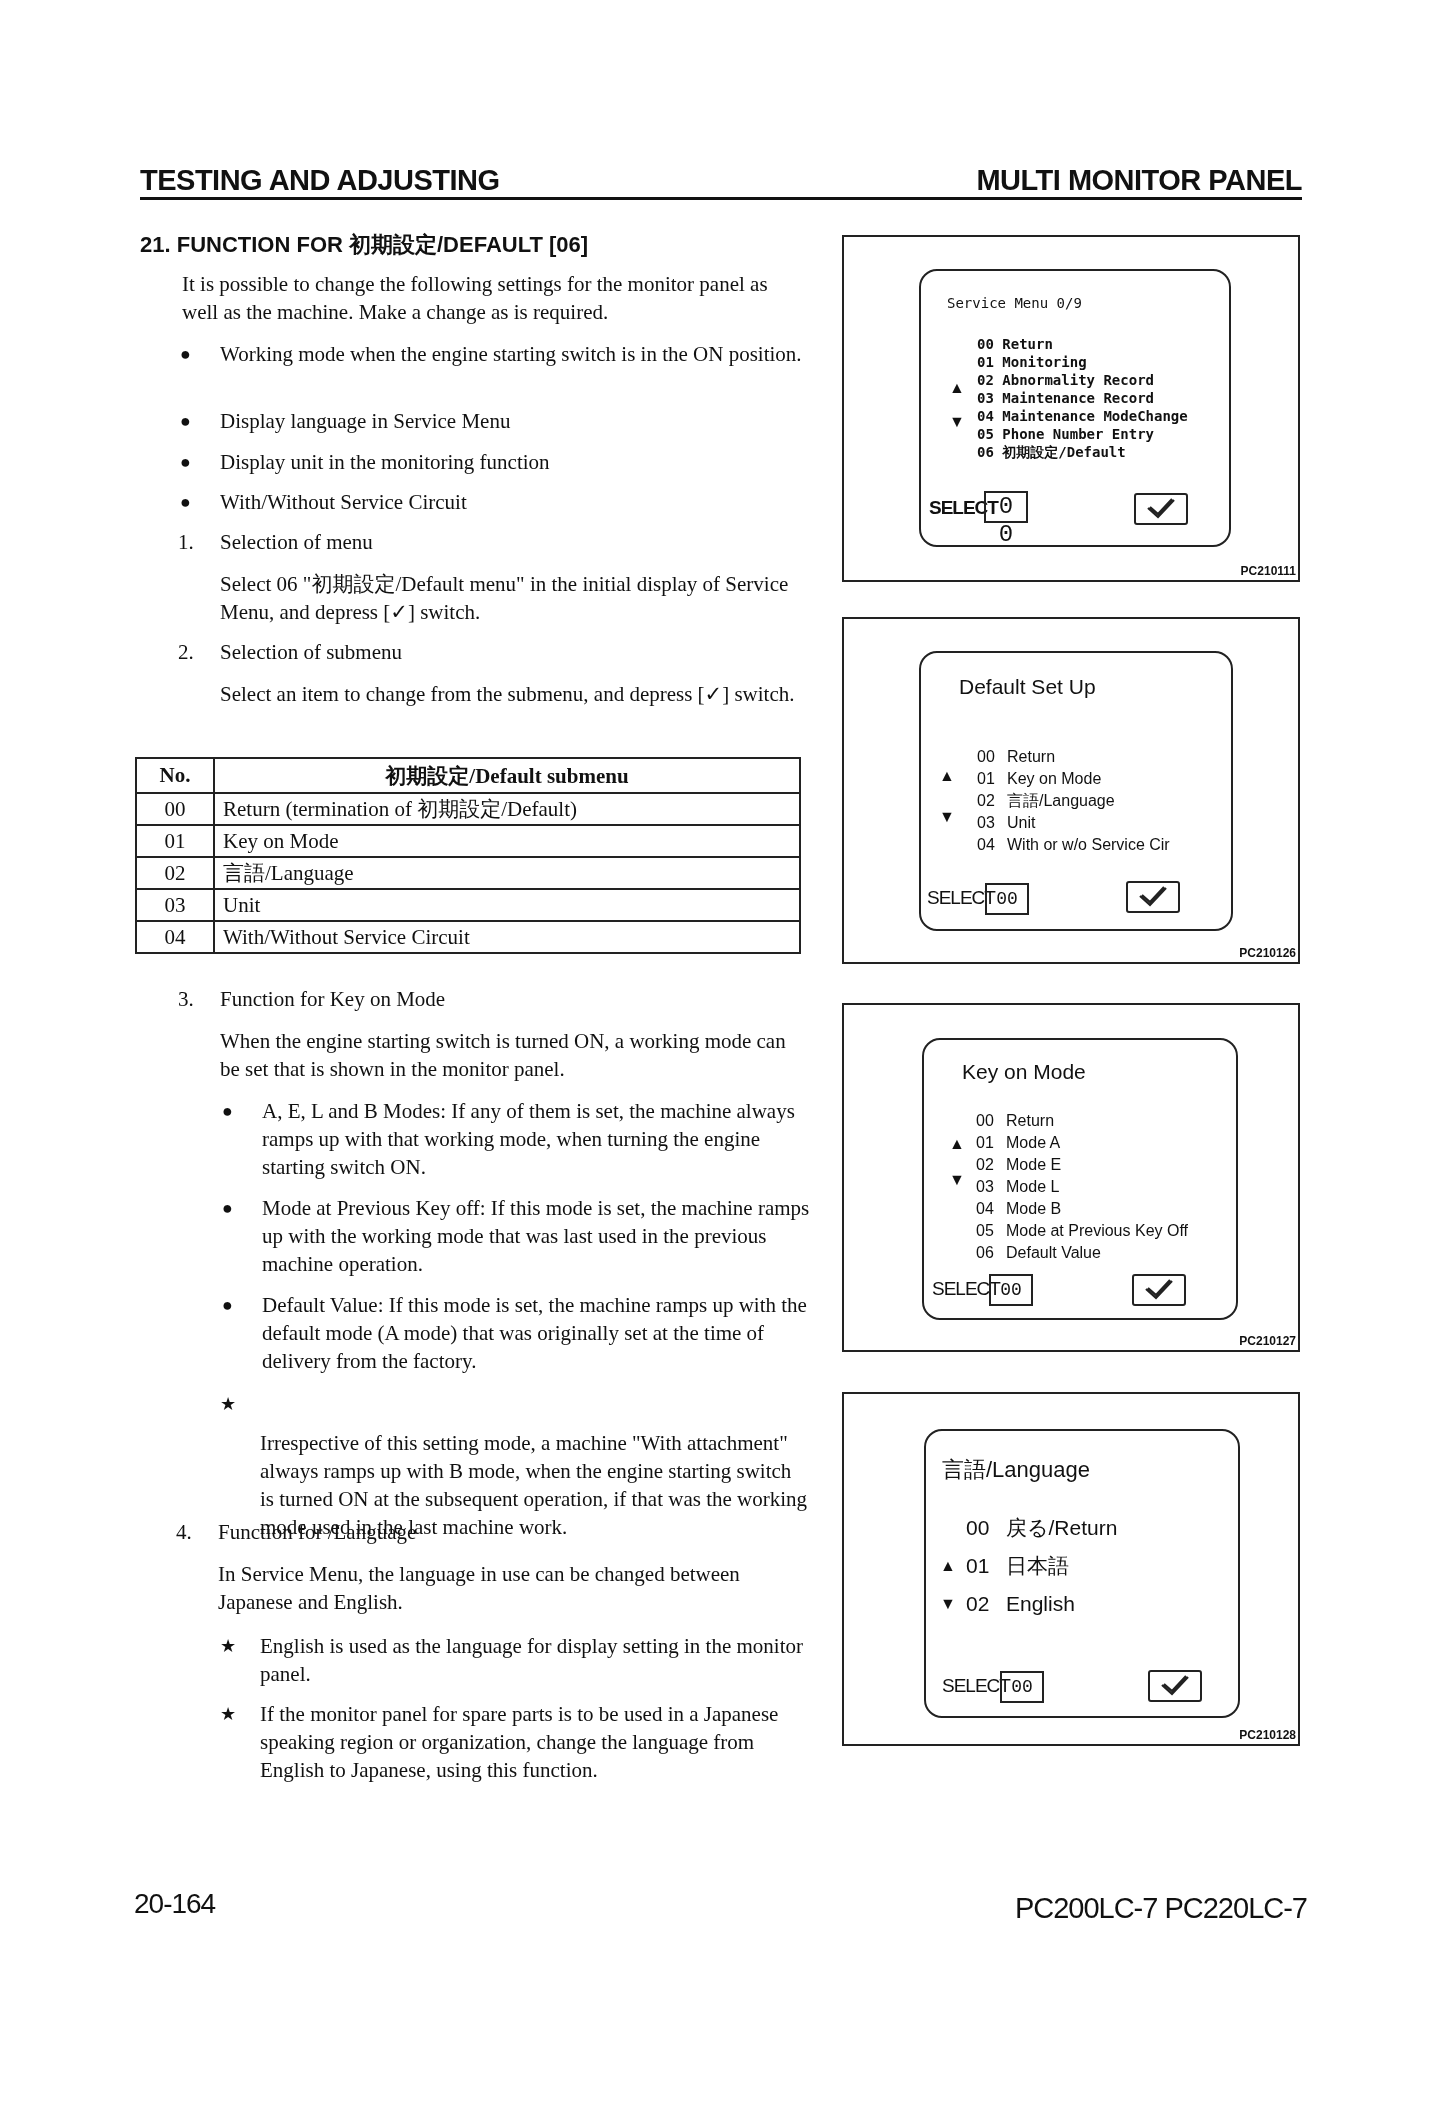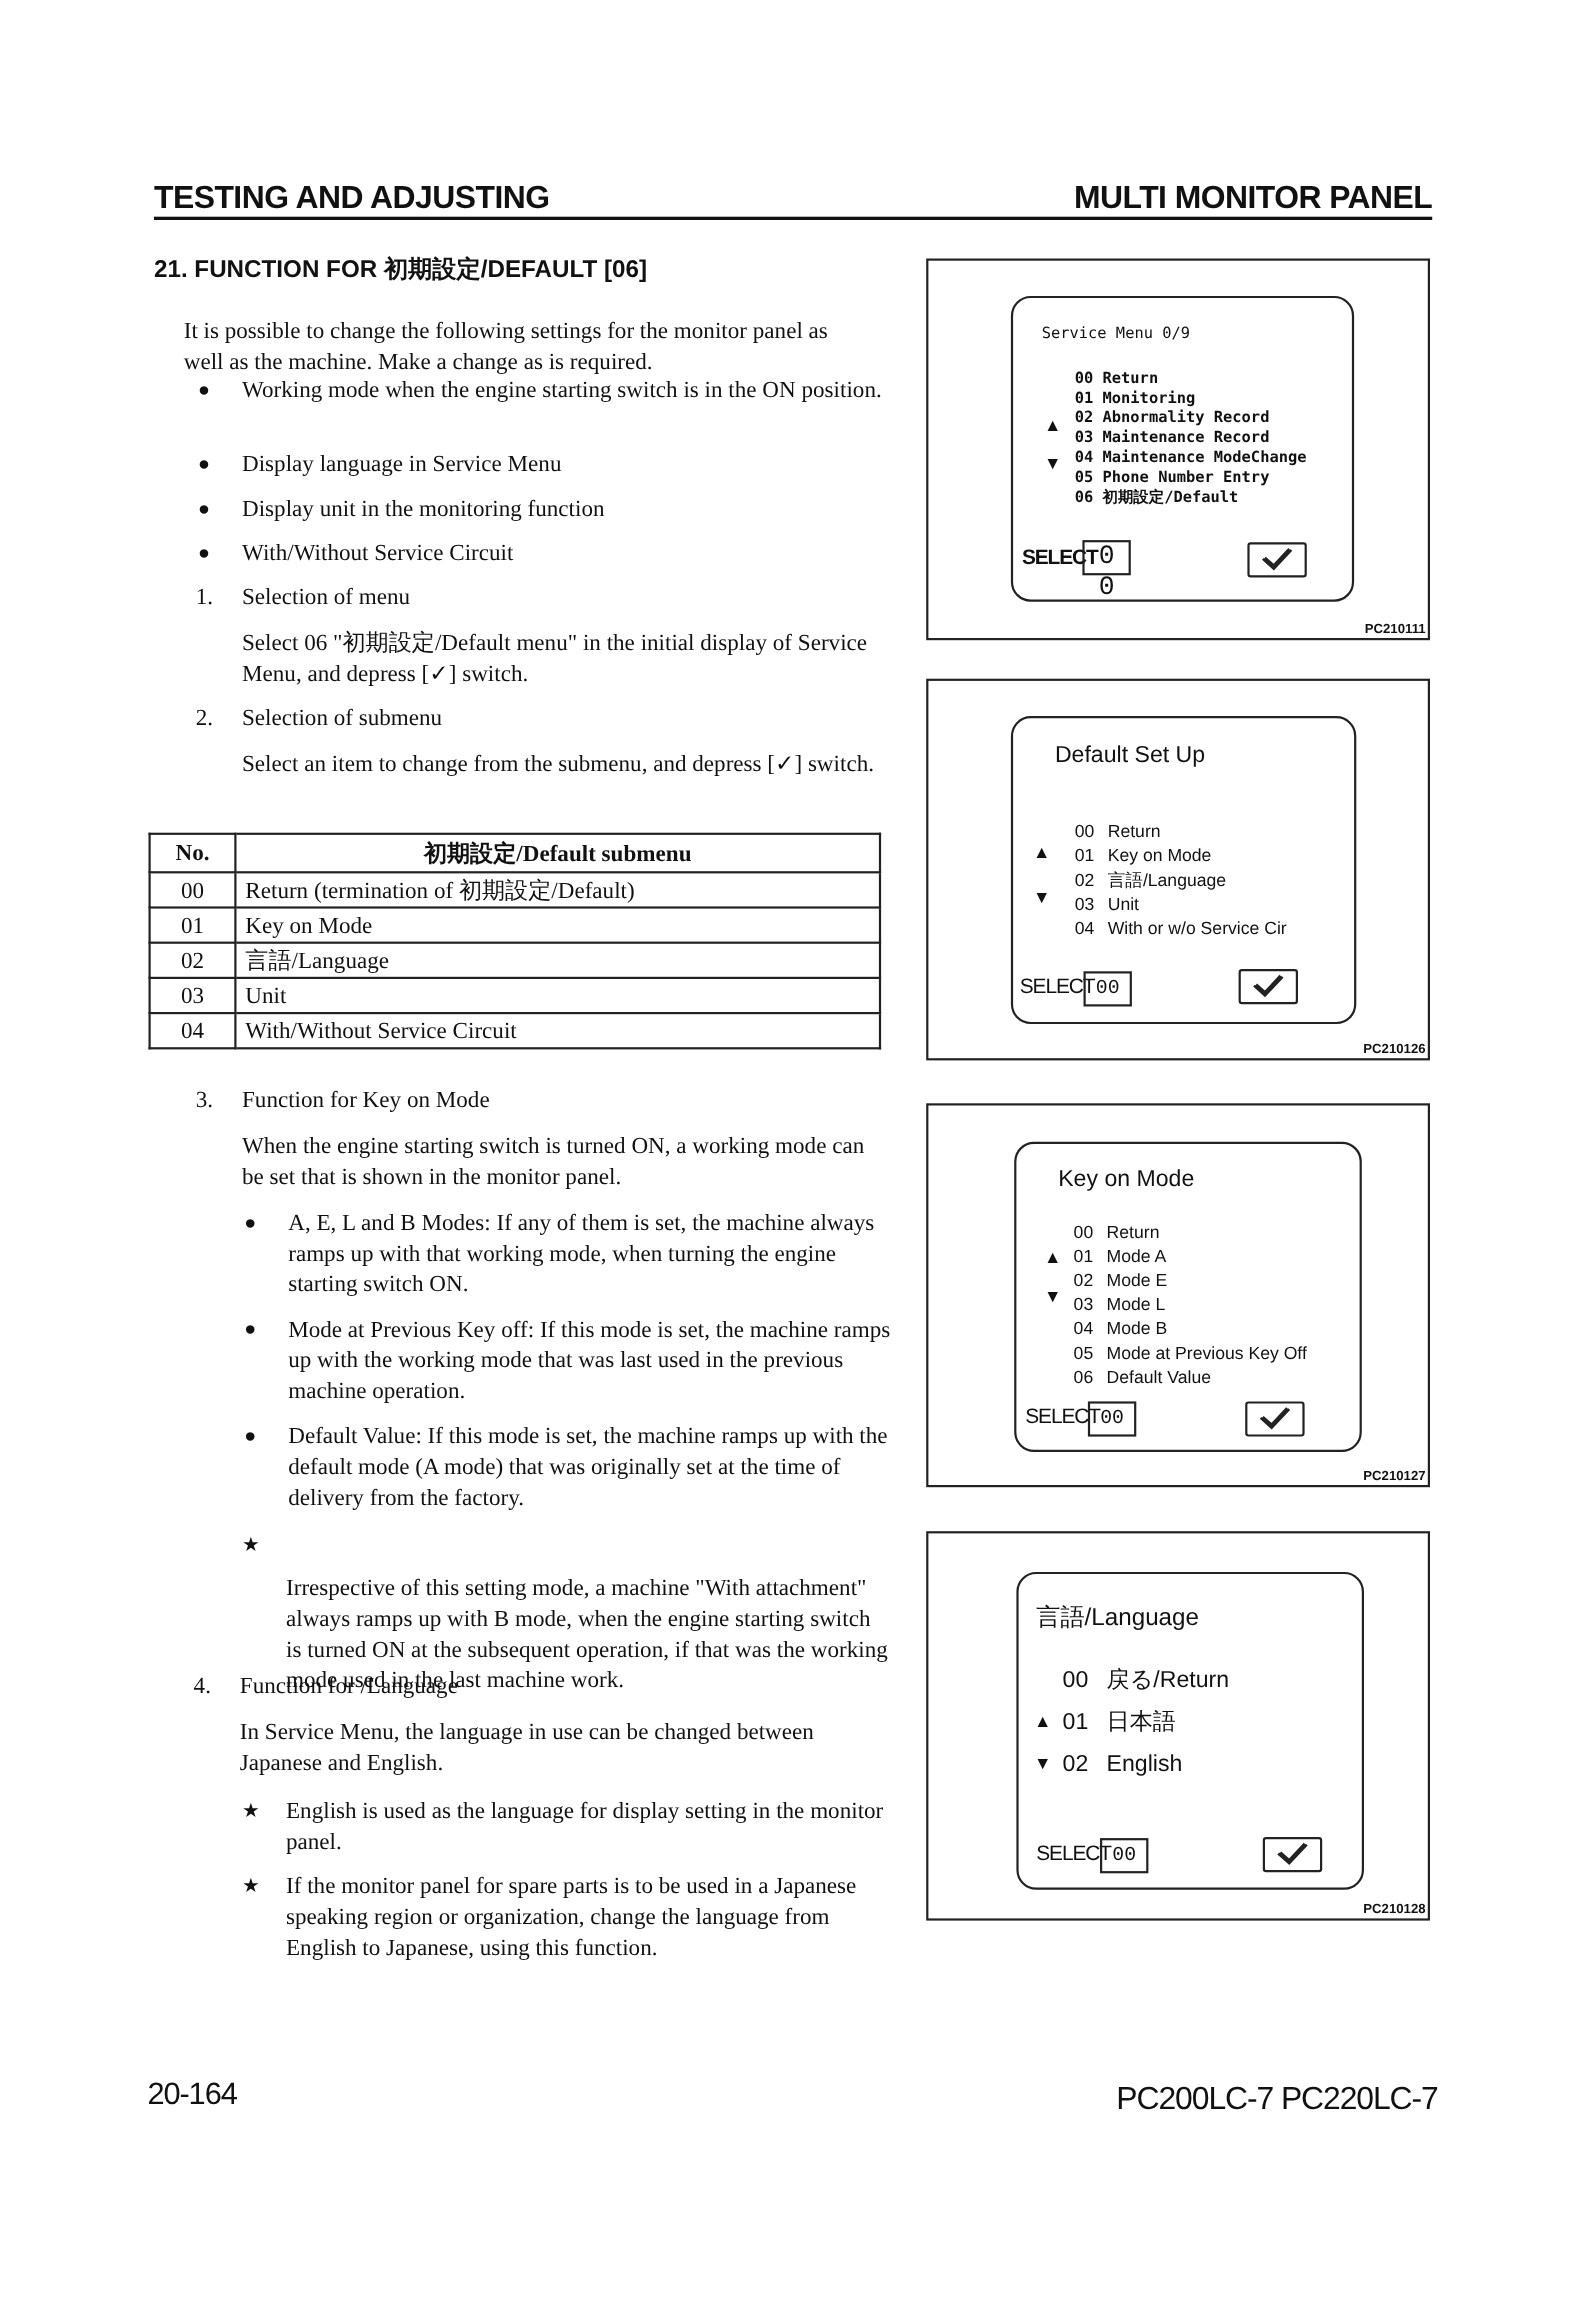--- a/index.html
+++ b/index.html
@@ -44,21 +44,21 @@
 </style>
 </head>
 <body>
 
 <div class="abs hdr-left">TESTING AND ADJUSTING</div>
 <div class="abs hdr-right">MULTI MONITOR PANEL</div>
 <div class="abs hdr-rule"></div>
 
 <div class="abs sec-title">21. FUNCTION FOR 初期設定/DEFAULT [06]</div>
 
-<div class="para txt" style="left:167px; top:270px;margin-top:16px;">It is possible to change the following settings for the monitor panel as well as the machine. Make a change as is required.</div>
+<div class="para txt" style="left:182px; top:270px;">It is possible to change the following settings for the monitor panel as well as the machine. Make a change as is required.</div>
 
 <div class="bullet txt" style="left:180px; top:340px;">
   <span class="mark">●</span>
   <span class="body">Working mode when the engine starting switch is in the ON position.</span>
 </div>
 <div class="bullet txt" style="left:180px; top:407px;">
   <span class="mark">●</span>
   <span class="body">Display language in Service Menu</span>
 </div>
 <div class="bullet txt" style="left:180px; top:448px;">

